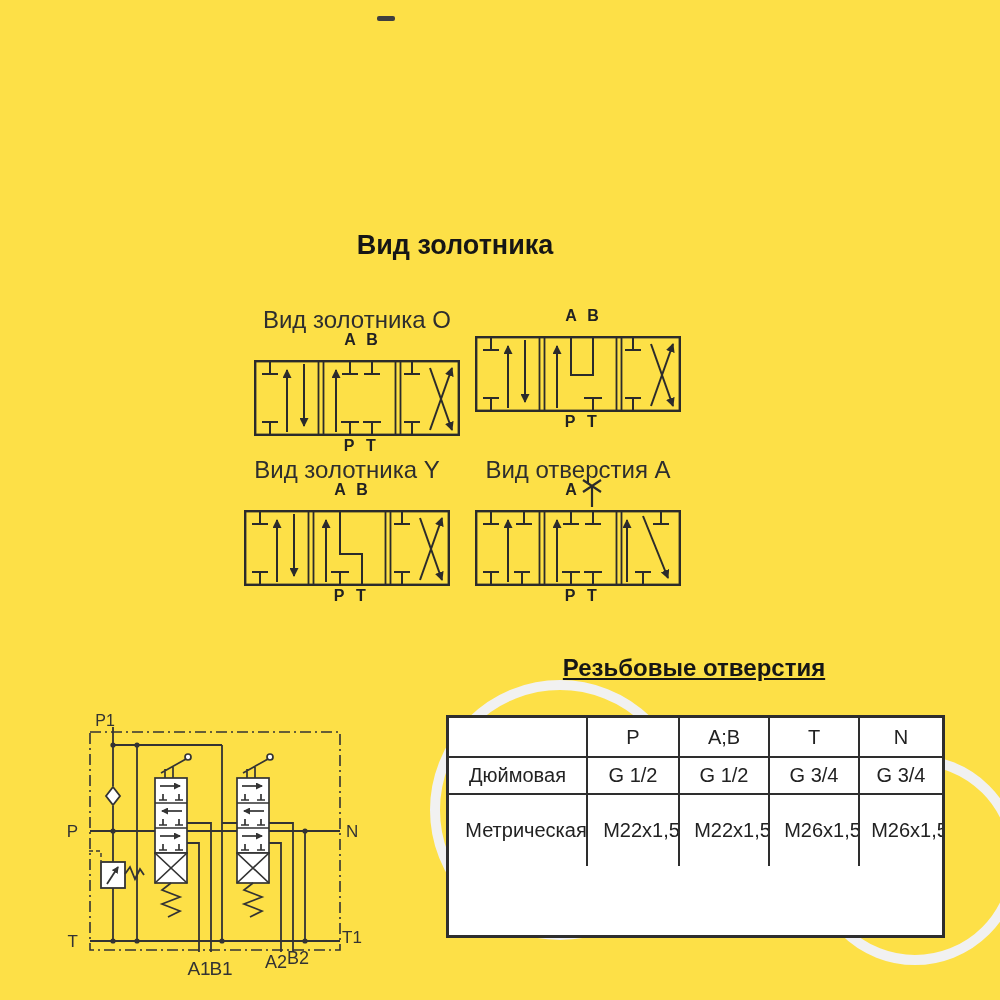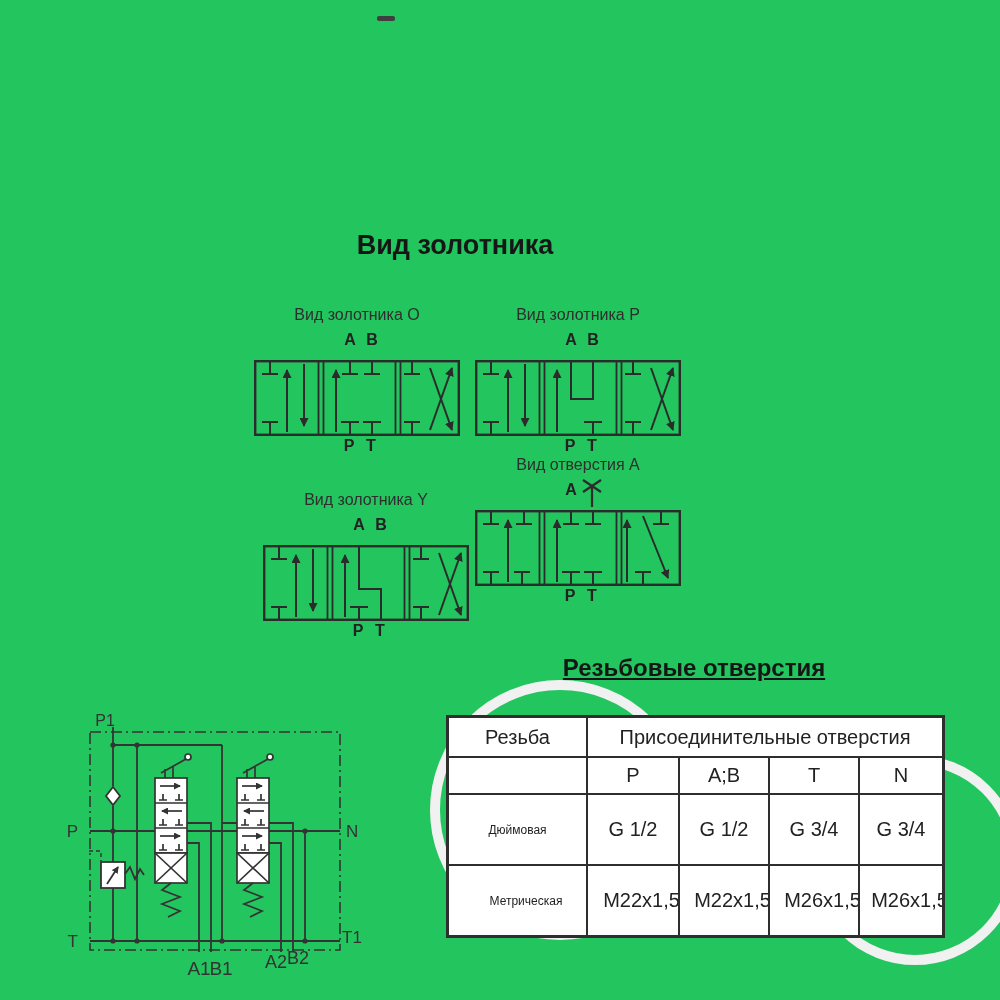--- a/index.html
+++ b/index.html
@@ -1,41 +1,41 @@
 <!DOCTYPE html>
 <html><head>
 <meta charset="utf-8">
 <style>
   html,body{margin:0;padding:0;background:#fff;}
-  .page{position:relative;width:1000px;height:1000px;background:#22c55e;overflow:hidden;
+  .page{position:relative;width:1000px;height:1000px;background:#fde047;overflow:hidden;
         font-family:"Liberation Sans",sans-serif;color:#1f1f1f;}
   .wm{position:absolute;border:10px solid #f1f1f1;border-radius:50%;z-index:0;}
   .layer{position:absolute;z-index:1;}
   .top-dash{position:absolute;left:377px;top:16px;width:18px;height:5px;background:#3f3f3f;border-radius:2px;}
   .h-main{position:absolute;transform:translateX(-50%);font-weight:bold;color:#161616;white-space:nowrap;}
   .h-spools{left:455px;top:230px;font-size:27px;}
   .h-hyd{left:203px;top:636px;font-size:28px;line-height:31px;text-align:center;white-space:normal;width:320px;margin-left:-160px;transform:none;}
   .h-table{left:694px;top:654px;font-size:24px;text-decoration:underline;}
   .spool{position:absolute;width:206px;}
-  .spool-title{text-align:center;font-size:16px;color:#2e2e2e;height:24px;white-space:nowrap;}
+  .spool-title{text-align:center;font-size:24px;color:#2e2e2e;height:24px;white-space:nowrap;}
   .ports{position:relative;height:22px;font-size:16px;font-weight:bold;color:#222;}
   .ports span{position:absolute;top:1px;transform:translateX(-50%);}
   .spool-svg{display:block;margin-top:8px;}
   .plug{position:absolute;left:118px;top:-3px;transform:translateX(-50%);}
   .schematic{position:absolute;left:58px;top:698px;}
   .schematic text{fill:#333;font-family:"Liberation Sans",sans-serif;}
   .ttable{position:absolute;left:446px;top:715px;width:499px;height:223px;box-sizing:border-box;
           border:3px solid #2e2e2e;display:grid;grid-template-columns:139px 92px 90px 90px 1fr;
           grid-template-rows:40px 37px 71px 1fr;background:#fff;}
   .cell{display:flex;align-items:center;justify-content:center;font-size:20px;color:#222;
         border-right:2.5px solid #2e2e2e;border-bottom:2.5px solid #2e2e2e;overflow:hidden;}
   .cell.last-col{border-right:none;}
   .cell.last-row{border-bottom:none;padding-left:17px;}
   .cell.span4{grid-column:2/6;}
-  .cell.rowlabel{font-size:12px;}
+  .cell.rowlabel{font-size:20px;}
 </style>
 </head>
 <body>
 
 <div class="page">
 
   <div class="wm" style="left:430px;top:680px;width:240px;height:240px;"></div>
   <div class="wm" style="left:810px;top:755px;width:190px;height:190px;"></div>
 
   <div class="top-dash layer"></div>
@@ -71,21 +71,20 @@
         <path d="M176,8 L198,70" marker-end="url(#ah)"></path>
       </g>
     </svg>
     <div class="ports">
       <span style="left:95px">P</span>
       <span style="left:117px">T</span>
     </div>
   </div>
 
   <div class="spool layer" style="left:475px;top:306px;">
-    <div class="spool-title">Вид золотника P</div>
     <div class="ports">
       <span style="left:96px">A</span>
       <span style="left:118px">B</span>
     </div>
     <svg class="spool-svg" width="206" height="76" viewBox="0 0 206 76">
       <rect x="1.2" y="1.2" width="203.6" height="73.6" fill="none" stroke="#2b2b2b" stroke-width="2.4"></rect>
       <g stroke="#2b2b2b" stroke-width="2" fill="none">
         <path d="M64.5,2 V74 M69.5,2 V74 M141.5,2 V74 M146.5,2 V74" stroke-width="1.8"></path>
         <path d="M16,2 V14 M8,14 H24 M16,74 V62 M8,62 H24"></path>
         <path d="M33,72 V10" marker-end="url(#ah)"></path>
@@ -97,21 +96,21 @@
         <path d="M176,70 L198,8" marker-end="url(#ah)"></path>
         <path d="M176,8 L198,70" marker-end="url(#ah)"></path>
       </g>
     </svg>
     <div class="ports">
       <span style="left:95px">P</span>
       <span style="left:117px">T</span>
     </div>
   </div>
 
-  <div class="spool layer" style="left:263px;top:456px;margin-top:35px;">
+  <div class="spool layer" style="left:244px;top:456px;">
     <div class="spool-title">Вид золотника Y</div>
     <div class="ports">
       <span style="left:96px">A</span>
       <span style="left:118px">B</span>
     </div>
     <svg class="spool-svg" width="206" height="76" viewBox="0 0 206 76">
       <rect x="1.2" y="1.2" width="203.6" height="73.6" fill="none" stroke="#2b2b2b" stroke-width="2.4"></rect>
       <g stroke="#2b2b2b" stroke-width="2" fill="none">
         <path d="M64.5,2 V74 M69.5,2 V74 M141.5,2 V74 M146.5,2 V74" stroke-width="1.8"></path>
         <path d="M16,2 V14 M8,14 H24 M16,74 V62 M8,62 H24"></path>
@@ -241,22 +240,20 @@
     <text x="342" y="943" font-size="17">T1</text>
     <text x="199" y="975" font-size="19" text-anchor="middle">A1</text>
     <text x="221" y="975" font-size="19" text-anchor="middle">B1</text>
     <text x="276" y="968" font-size="18" text-anchor="middle">A2</text>
     <text x="298" y="964" font-size="18" text-anchor="middle">B2</text>
   </svg>
 
   <div class="h-main h-table layer">Резьбовые отверстия</div>
 
   <div class="ttable layer">
-    <div class="cell">Резьба</div>
-    <div class="cell span4 last-col">Присоединительные отверстия</div>
 
     <div class="cell"></div>
     <div class="cell">P</div>
     <div class="cell">A;B</div>
     <div class="cell">T</div>
     <div class="cell last-col">N</div>
 
     <div class="cell rowlabel">Дюймовая</div>
     <div class="cell">G 1/2</div>
     <div class="cell">G 1/2</div>

